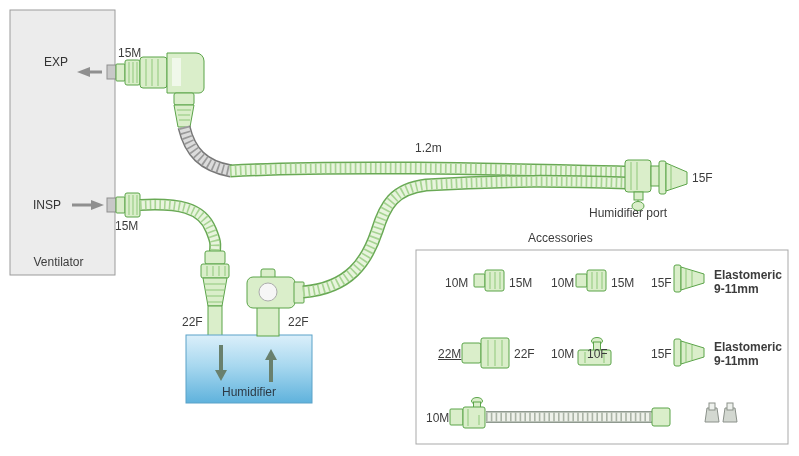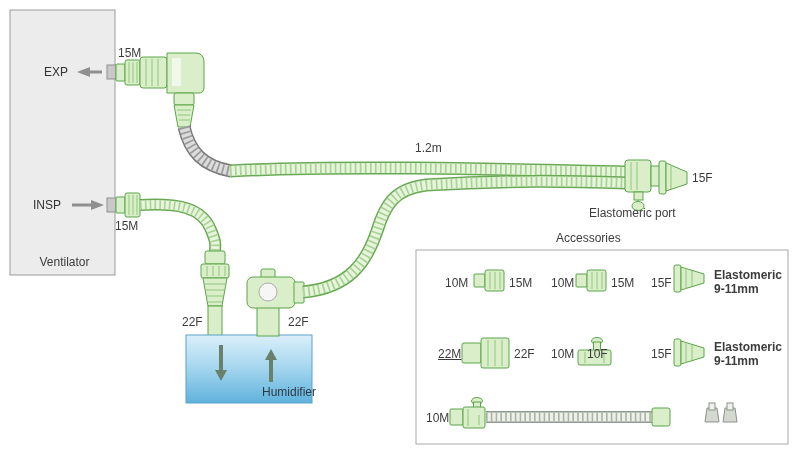--- a/index.html
+++ b/index.html
@@ -188,35 +188,35 @@
     <rect class="con" x="652" y="408" width="18" height="18" rx="2"></rect>
   </g>
   <g transform="translate(704,402)">
     <path d="M1,20 L3,6 h10 l2,14 z" fill="#d3d8d1" stroke="#8b918a"></path>
     <rect x="5" y="1" width="6" height="7" fill="#eef1ed" stroke="#8b918a"></rect>
     <path d="M19,20 L21,6 h10 l2,14 z" fill="#d3d8d1" stroke="#8b918a"></path>
     <rect x="23" y="1" width="6" height="7" fill="#eef1ed" stroke="#8b918a"></rect>
   </g>
 </svg>
 
-<span class="lbl big" style="left:44px;top:65px;">EXP</span>
+<span class="lbl big" style="left:44px;top:55px;">EXP</span>
 <span class="lbl big" style="left:33px;top:198px;">INSP</span>
-<span class="lbl center" style="left:16px;top:255px;width:97px;">Ventilator</span>
+<span class="lbl center" style="left:10px;top:255px;width:97px;">Ventilator</span>
 <span class="lbl" style="left:118px;top:46px;">15M</span>
 <span class="lbl" style="left:115px;top:219px;">15M</span>
 
 <span class="lbl" style="left:395px;top:141px;margin-left:20px;">1.2m</span>
 <span class="lbl" style="left:692px;top:171px;">15F</span>
-<span class="lbl" style="left:589px;top:206px;">Elastomeric port</span>
+<span class="lbl" style="left:589px;top:206px;">Humidifier port</span>
 
 <span class="lbl" style="left:182px;top:315px;">22F</span>
 <span class="lbl" style="left:288px;top:315px;">22F</span>
-<span class="lbl center" style="left:186px;top:385px;width:126px;color:#2c3a46;padding-left:40px;">Humidifier</span>
-
-<span class="lbl" style="left:556px;top:231px;">Accessories</span>
+<span class="lbl center" style="left:186px;top:385px;width:126px;color:#2c3a46;">Humidifier</span>
+
+<span class="lbl" style="left:528px;top:231px;">Accessories</span>
 
 <span class="lbl" style="left:445px;top:276px;">10M</span>
 <span class="lbl" style="left:509px;top:276px;">15M</span>
 <span class="lbl" style="left:551px;top:276px;">10M</span>
 <span class="lbl" style="left:611px;top:276px;">15M</span>
 <span class="lbl" style="left:651px;top:276px;">15F</span>
 <span class="lbl wrap" style="left:714px;top:268px;width:72px;">Elastomeric 9-11mm</span>
 
 <span class="lbl" style="left:438px;top:347px;text-decoration:underline;">22M</span>
 <span class="lbl" style="left:514px;top:347px;">22F</span>

